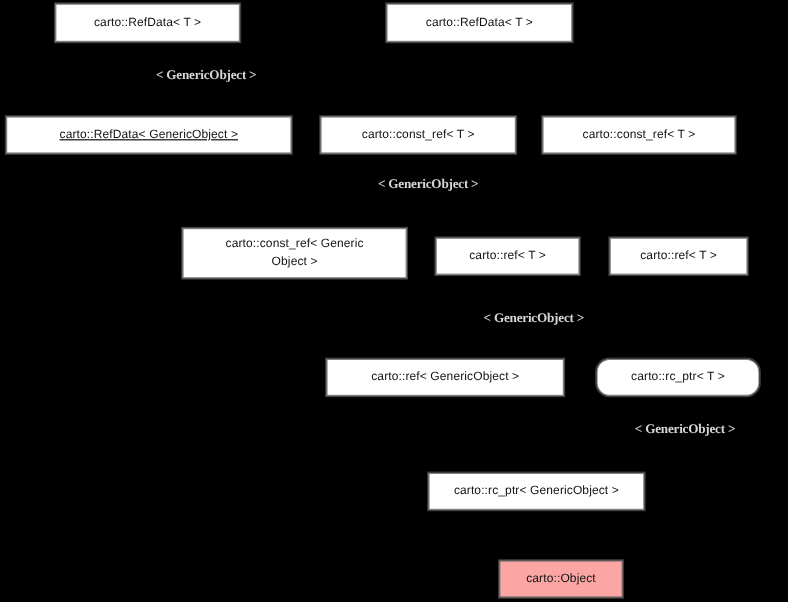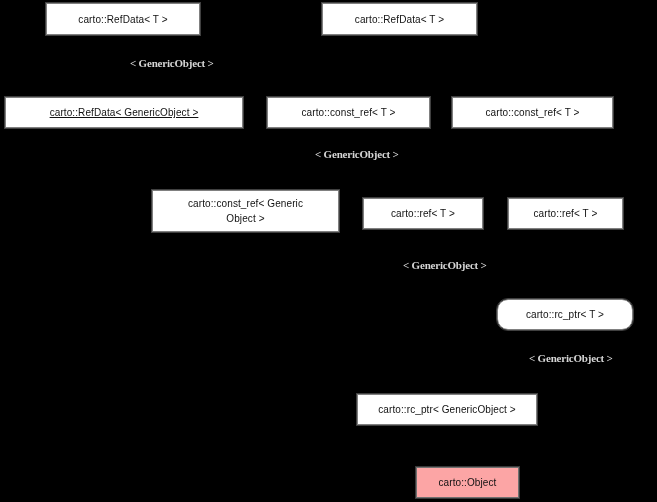--- a/index.html
+++ b/index.html
@@ -137,20 +137,23 @@
   </div>
 
   <div class="node" style="left:363px; top:198px; width:120px; height:31px;">
     <span>carto::ref&lt; T &gt;</span>
   </div>
 
   <div class="node" style="left:508px; top:198px; width:115px; height:31px;">
     <span>carto::ref&lt; T &gt;</span>
   </div>
 
+  <div class="node" style="left:272px; top:299px; width:198px; height:31px;">
+    <span>carto::ref&lt; GenericObject &gt;</span>
+  </div>
 
   <div class="node" style="left:497px; top:299px; width:136px; height:31px;border-radius:11px;">
     <span>carto::rc_ptr&lt; T &gt;</span>
   </div>
 
   <div class="node" style="left:357px; top:394px; width:180px; height:31px;">
     <span>carto::rc_ptr&lt; GenericObject &gt;</span>
   </div>
 
   <div class="node current" style="left:416px; top:467px; width:103px; height:31px;">

